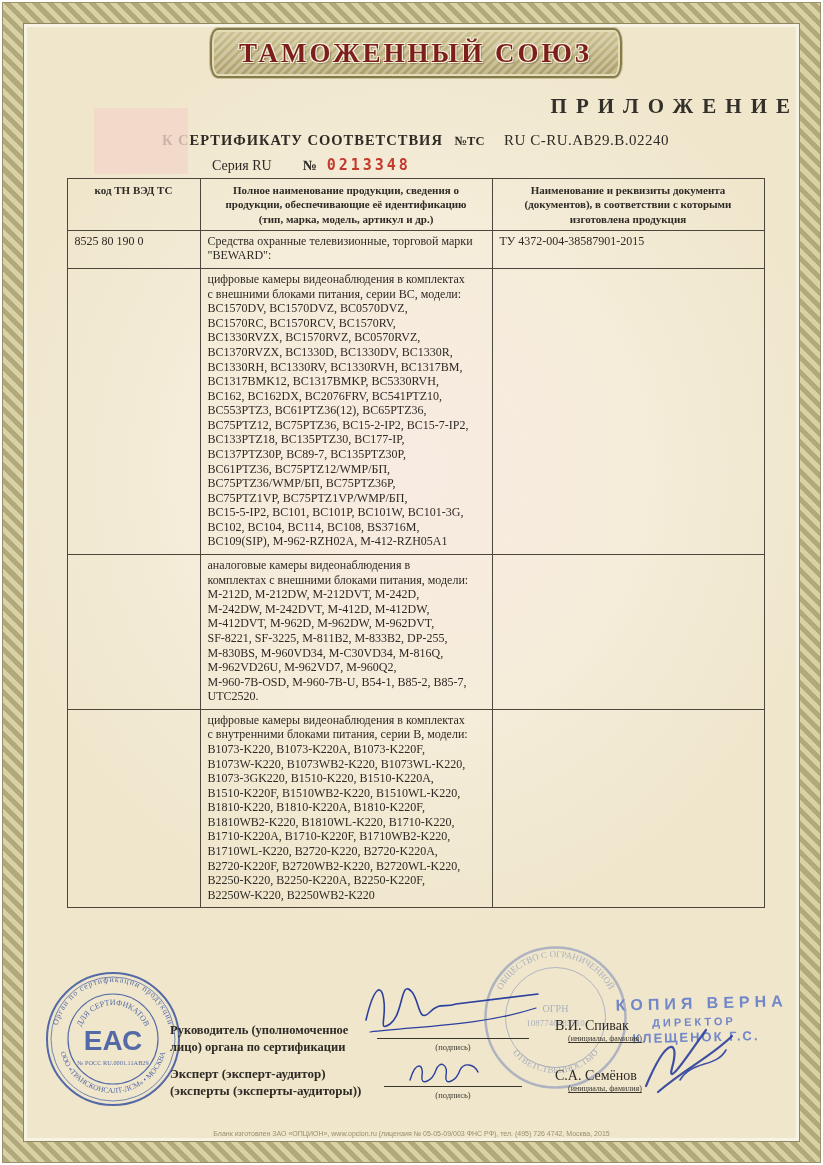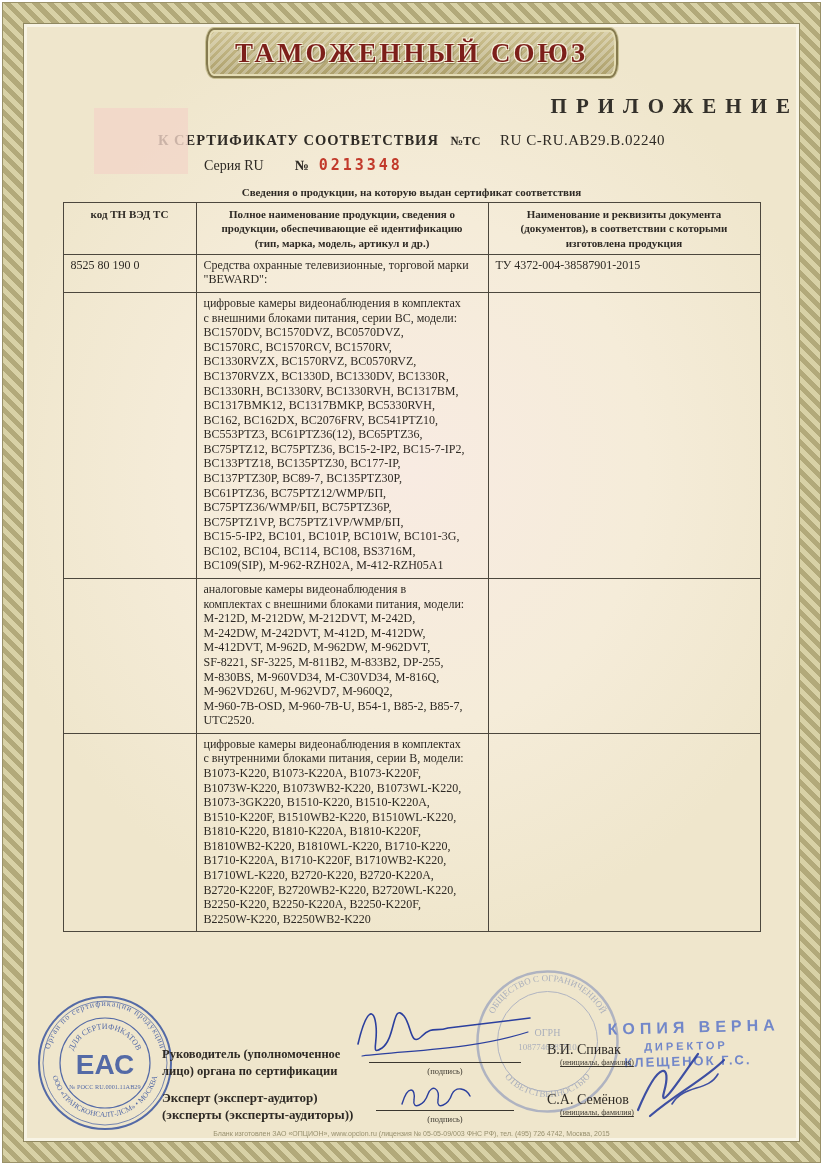--- a/index.html
+++ b/index.html
@@ -5,21 +5,21 @@
   html, body { margin:0; padding:0; background:#ffffff; }
   body { width:823px; height:1165px; position:relative; font-family:"Liberation Serif", serif; color:#2e2a25; }
 
   .page { position:absolute; inset:2px;
     background: repeating-linear-gradient(45deg, #b2a97a 0 5px, #d8d1a6 5px 10px);
     border:1px solid #9a9168; }
   .inner { position:absolute; inset:20px;
     background: radial-gradient(ellipse 55% 42% at 50% 40%, #f8ebe2 0%, #f5ecd9 55%, #efe6cc 100%);
     border:1.5px solid #8f8760;
     box-shadow: inset 0 0 0 3px rgba(255,255,250,.55);
-    overflow:hidden; }
+    overflow:hidden;padding-left:8px; }
 
   .watermark { position:absolute; left:70px; top:84px; width:94px; height:66px; background:#f2d6c8; opacity:.8; }
 
   .banner { width:408px; height:46px; margin:4px auto 0; display:flex; align-items:center; justify-content:center;
     background: repeating-linear-gradient(135deg, rgba(255,255,255,.28) 0 3px, rgba(0,0,0,0) 3px 6px), linear-gradient(#cfc393, #ac9f6b);
     border:2px solid #857a4e; border-radius:8px/14px;
     box-shadow: inset 0 0 0 2px #e4dcb4, 0 0 0 1px #c9c193; }
   .banner span { font-weight:bold; font-size:27px; letter-spacing:3px; color:#7c1f1a;
     text-shadow:-1px -1px 0 #f6f0dc, 1px -1px 0 #f6f0dc, -1px 1px 0 #f6f0dc, 1px 1px 0 #f6f0dc, 2px 2px 1px rgba(90,80,40,.45); }
 
@@ -94,21 +94,20 @@
       <span class="pfx">№ТС</span>
       <span class="num">RU C-RU.АВ29.В.02240</span>
     </div>
 
     <div class="series-line">
       <span>Серия RU</span>
       <span class="sign">№</span>
       <span class="serial">0213348</span>
     </div>
 
-    <div class="caption">Сведения о продукции, на которую выдан сертификат соответствия</div>
 
     <table>
       <colgroup>
           <col class="c1">
           <col class="c2">
           <col class="c3">
         </colgroup>
       <thead>
         <tr>
           <th>код ТН ВЭД ТС</th>

